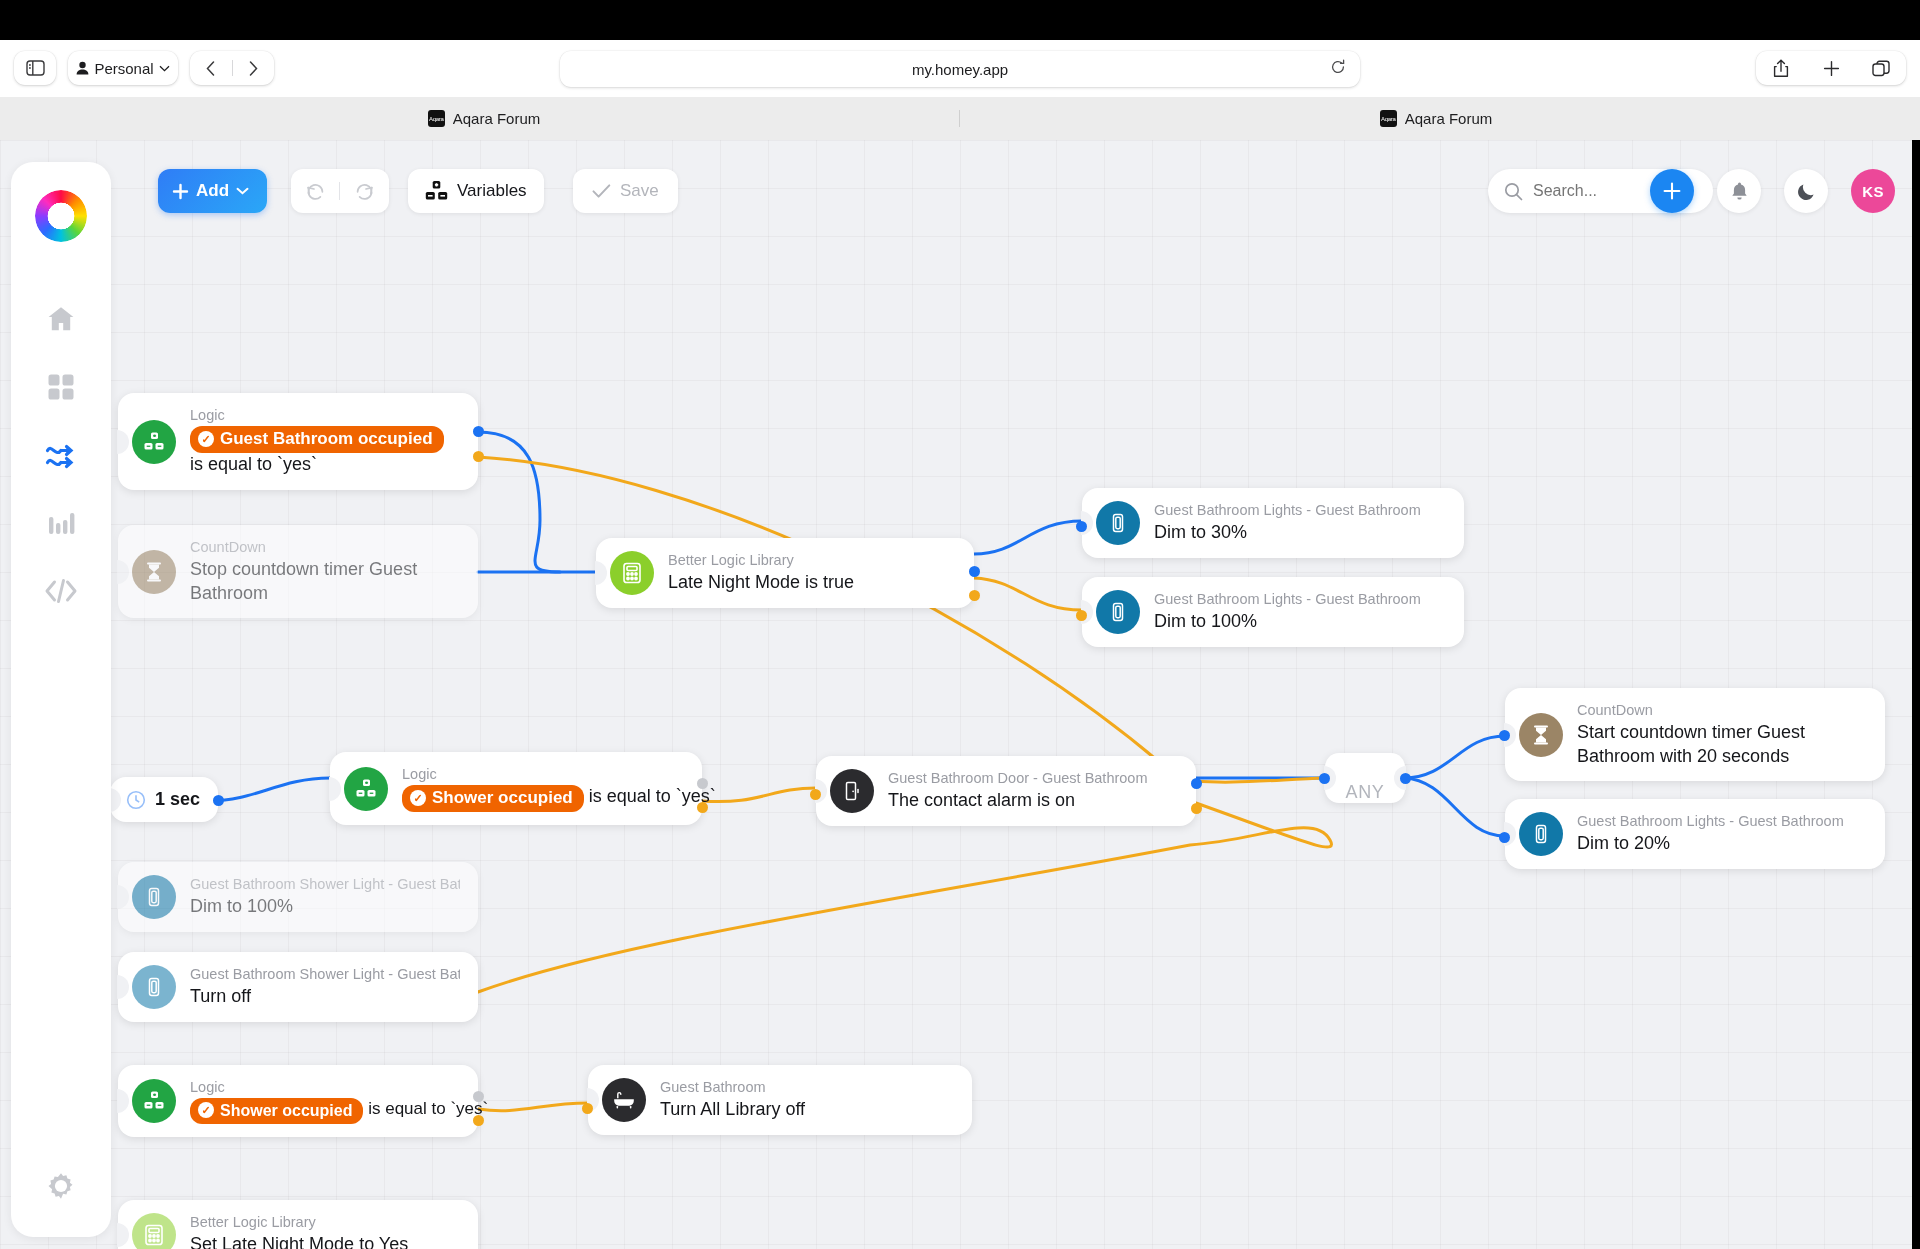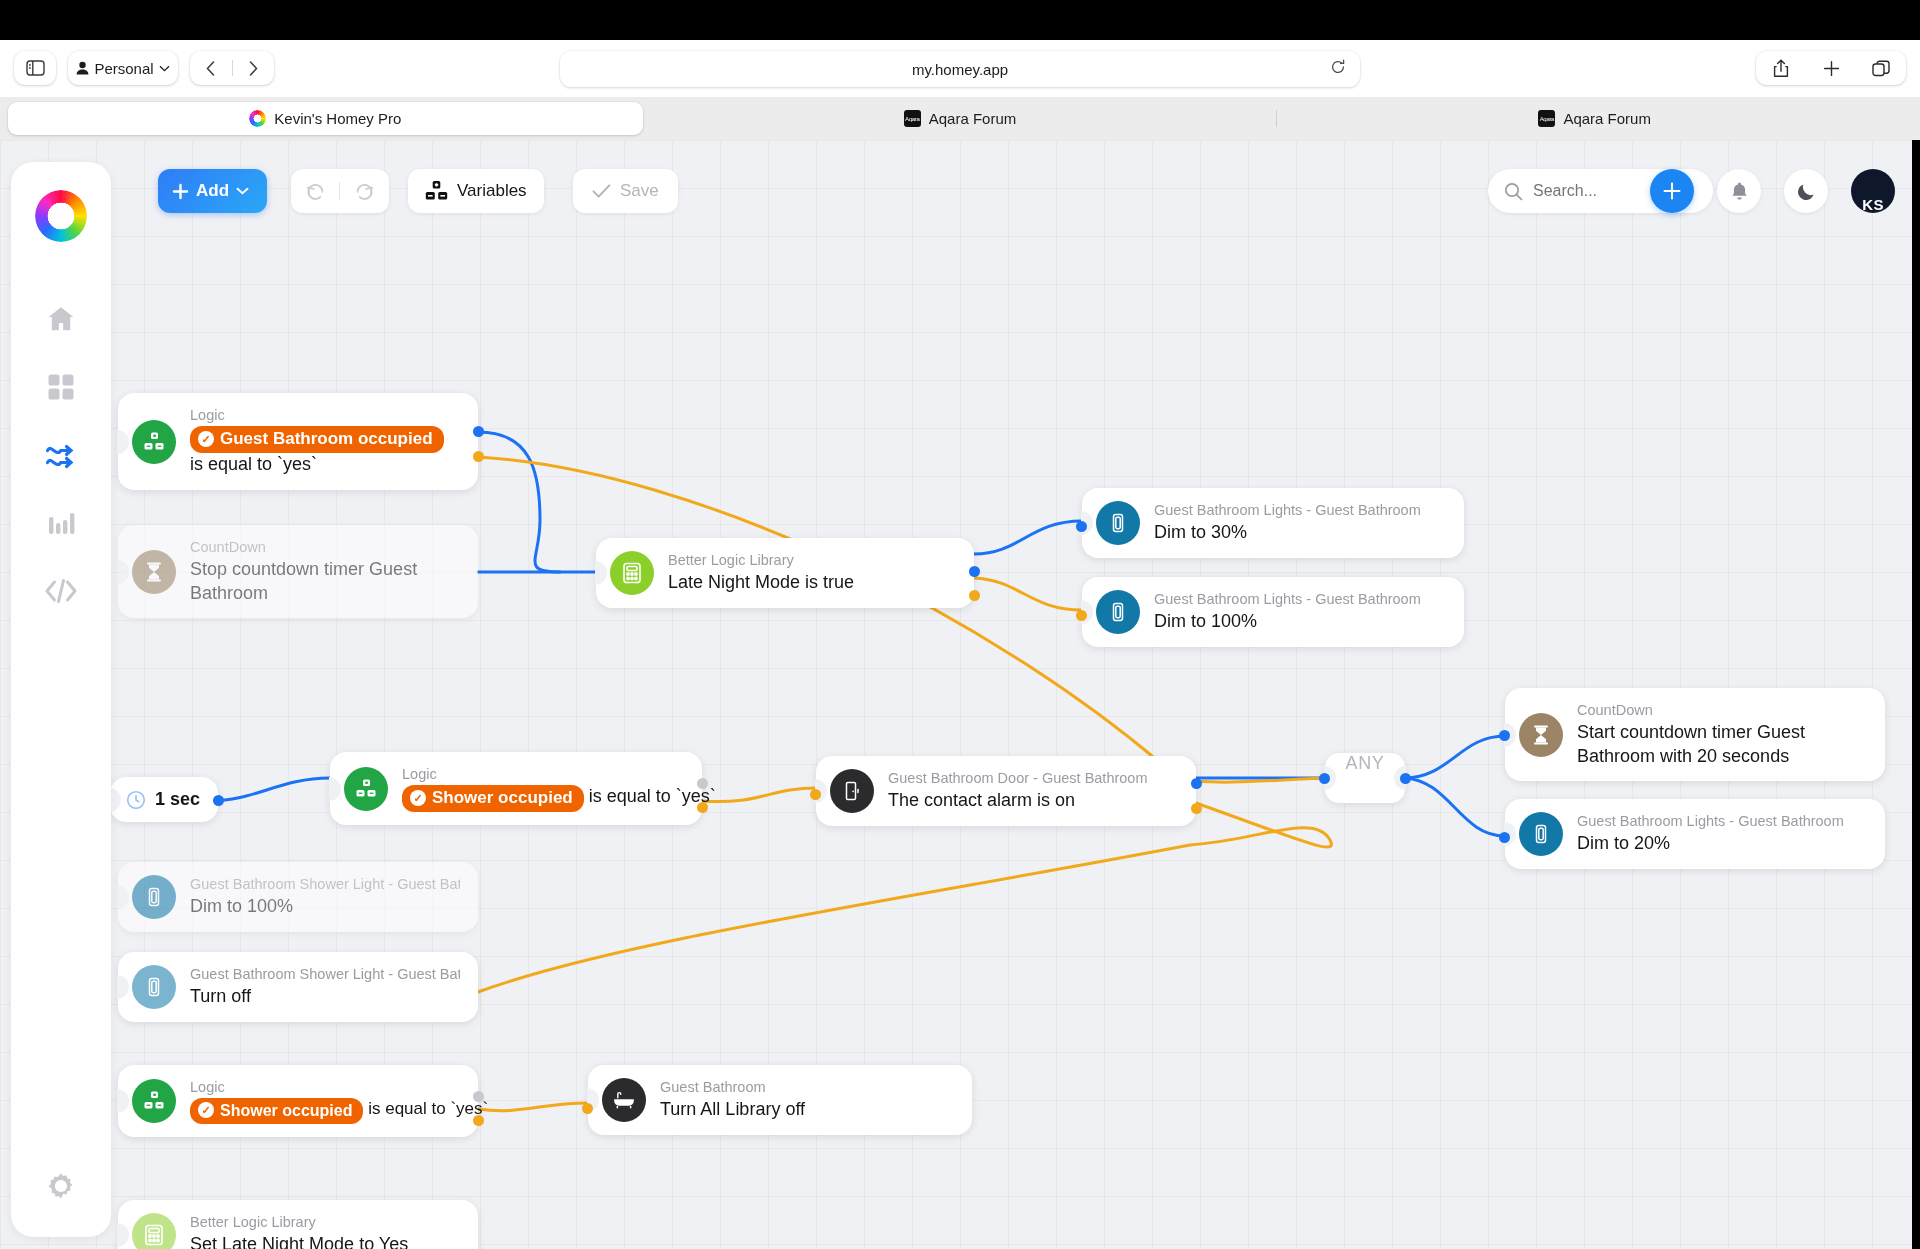--- a/index.html
+++ b/index.html
@@ -76,21 +76,21 @@
       display:flex; align-items:center; gap:9px; font-size:17px; color:#15161a; box-shadow:0 1px 4px rgba(0,0,0,.08); }
   #save-button { position:absolute; left:573px; top:169px; height:44px; padding:0 19px; border-radius:12px; background:#fff;
       display:flex; align-items:center; gap:9px; font-size:17px; color:#b3b5bb; box-shadow:0 1px 4px rgba(0,0,0,.08); }
   #search-box { position:absolute; left:1488px; top:169px; width:225px; height:44px; border-radius:22px; background:#fff;
       display:flex; align-items:center; padding-left:16px; gap:10px; box-shadow:0 1px 4px rgba(0,0,0,.08); }
   #search-input { border:none; outline:none; font-size:16px; color:#9a9ca3; font-family:inherit; background:transparent; width:150px; }
   .round-btn { position:absolute; top:169px; width:44px; height:44px; border-radius:50%; display:flex; align-items:center; justify-content:center; }
   #add-flow-button { left:1650px; background:#1b86f2; color:#fff; box-shadow:0 2px 6px rgba(27,134,242,.35); }
   #notifications-button { left:1717px; background:#fff; color:#8d9097; box-shadow:0 1px 4px rgba(0,0,0,.08); }
   #darkmode-button { left:1784px; background:#fff; color:#4d5057; box-shadow:0 1px 4px rgba(0,0,0,.08); }
-  #avatar-button { left:1851px; background:#0f172a; color:#fff; font-size:15px; font-weight:bold; letter-spacing:.3px;align-items:flex-end; }
+  #avatar-button { left:1851px; background:#ec4899; color:#fff; font-size:15px; font-weight:bold; letter-spacing:.3px; }
 
   
   #flow-canvas { position:absolute; left:0; top:0; width:1920px; height:1109px; }
   #edges-svg { position:absolute; left:0; top:0; width:1920px; height:1109px; }
 
   .flow-card { position:absolute; background:#fff; border-radius:16px; box-shadow:0 2px 9px rgba(0,0,0,.10);
                display:flex; align-items:center; padding:13px 18px 13px 14px; gap:14px; }
   .card-icon { width:44px; height:44px; border-radius:50%; flex:0 0 auto; display:flex; align-items:center; justify-content:center; }
   .card-body { min-width:0; }
   .card-owner { font-size:14.5px; color:#9a9ca3; line-height:1.35; white-space:nowrap; overflow:hidden; }
@@ -105,21 +105,21 @@
   .port.blue { background:#1b72f2; }
   .port.orange { background:#f2a81b; }
   .port.grey { background:#c7c9ce; }
 
   
   .notch-l, .notch-r { position:absolute; width:12px; height:24px; background:#f0f1f4; top:50%; transform:translateY(-50%); }
   .notch-l { left:-1px; border-radius:0 12px 12px 0; }
   .notch-r { right:-1px; border-radius:12px 0 0 12px; }
 
   #any-node { position:absolute; background:#fff; border-radius:14px; box-shadow:0 2px 9px rgba(0,0,0,.10);
-      display:flex; align-items:flex-start; justify-content:center; font-size:18px; color:#b2b5bc; letter-spacing:.6px; }
+      display:flex; align-items:flex-end; justify-content:center; font-size:18px; color:#b2b5bc; letter-spacing:.6px; }
   #delay-chip { position:absolute; background:#fff; border-radius:16px; box-shadow:0 2px 9px rgba(0,0,0,.10);
       display:flex; align-items:center; gap:9px; padding:12px 18px 12px 16px; font-size:18px; font-weight:bold; color:#15161a; }
 
   .faded { opacity:.55; }
   svg { display:block; }
 </style>
 </head>
 <body>
 
 <div id="browser-chrome">
@@ -200,24 +200,20 @@
       <span>
         <svg width="18" height="17" viewBox="0 0 18 17" fill="none" stroke="#2b2b2d" stroke-width="1.4">
           <rect x="1" y="4" width="11" height="11.5" rx="2.4"></rect>
             <path d="M5 4V3.6a2.4 2.4 0 0 1 2.4-2.4H14.6A2.4 2.4 0 0 1 17 3.6v7.2a2.4 2.4 0 0 1-2.4 2.4H12"></path>
         </svg>
       </span>
     </div>
   </div>
 
   <div id="tab-strip">
-    <div class="browser-tab active">
-      <span class="homey-ring"></span>
-      <span class="tab-label">Kevin's Homey Pro</span>
-    </div>
     <div class="browser-tab">
       <span class="favicon-aqara">Aqara</span>
       <span class="tab-label">Aqara Forum</span>
     </div>
     <div class="browser-tab">
       <span class="favicon-aqara">Aqara</span>
       <span class="tab-label">Aqara Forum</span>
     </div>
   </div>
 </div>

